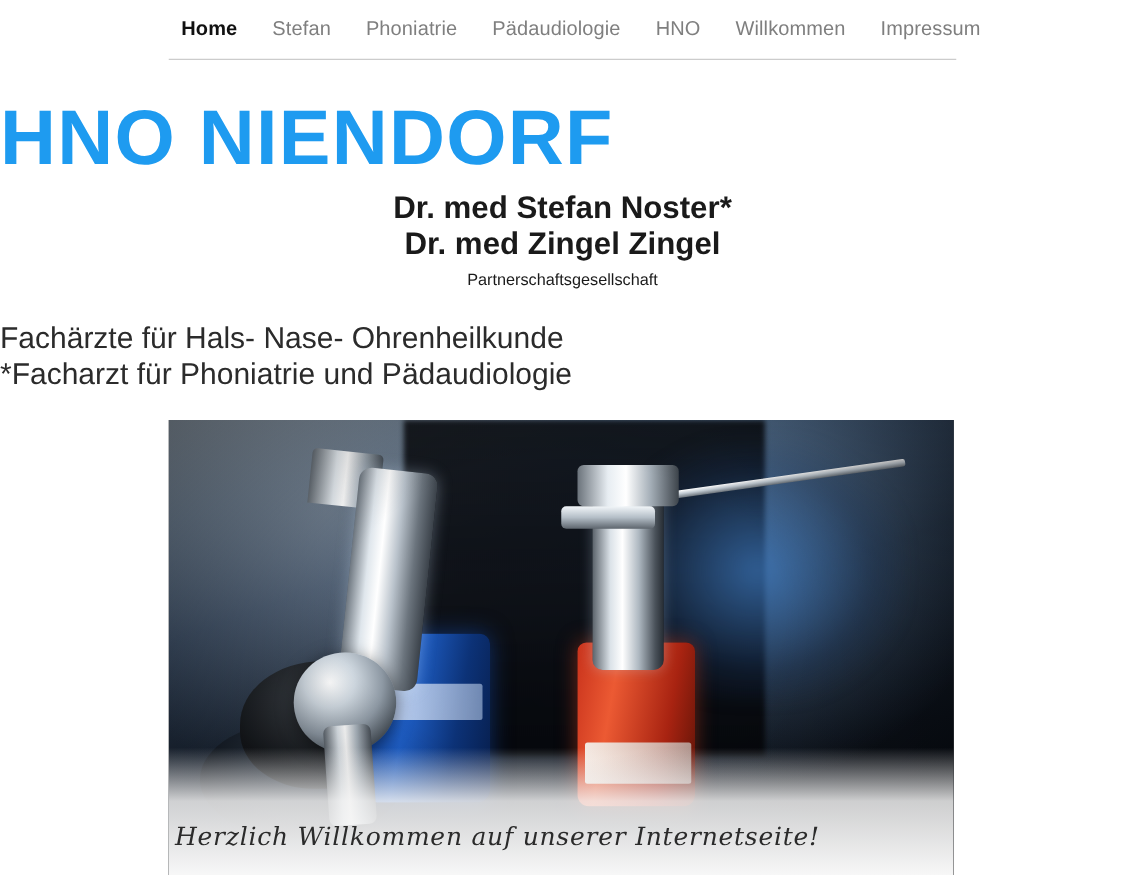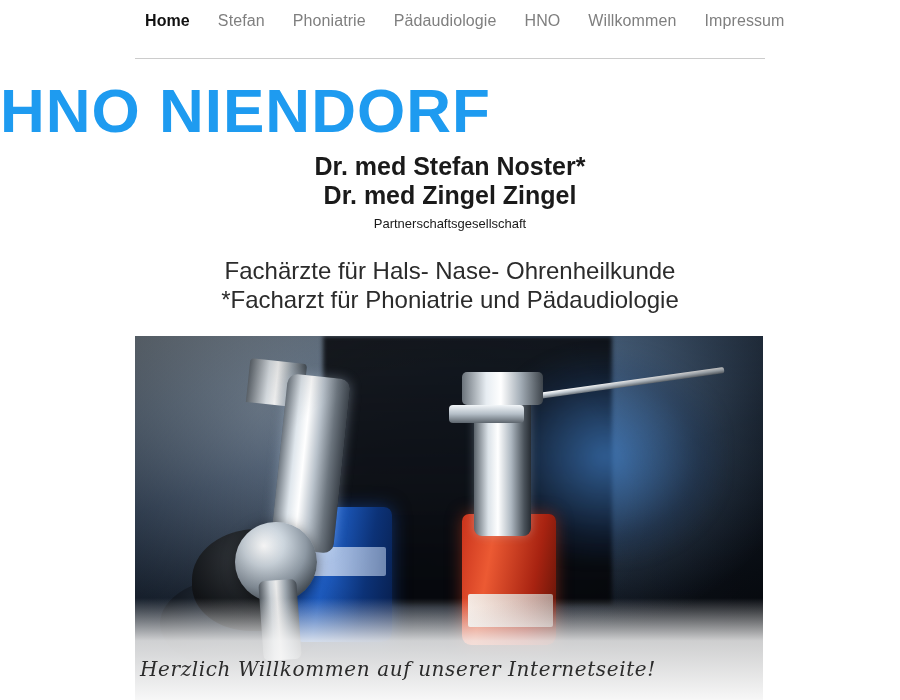--- a/index.html
+++ b/index.html
@@ -19,24 +19,24 @@
     height: 700px;
     background: #ffffff;
   }
 
   
   .nav {
     position: absolute;
     left: 135px;
     top: 0;
     width: 630px;
-    height: 59px;
+    height: 48px;
     border-bottom: 1px solid #cccccc;
     display: flex;
-    align-items: flex-start;
+    align-items: center;
     gap: 0px;
     box-sizing: border-box;
   }
   .nav-item {
     font-size: 16px;
     color: #7f7f7f;
     padding: 0 14px;
     line-height: 42px;
     white-space: nowrap;
     cursor: pointer;
@@ -83,21 +83,20 @@
     line-height: 16px;
     color: #1a1a1a;
     font-weight: normal;
   }
 
   .specialties {
     position: absolute;
     left: 0;
     top: 256px;
     width: 900px;
-    text-align: center;
   }
   .spec-line {
     font-size: 24px;
     line-height: 29px;
     color: #2b2b2b;
   }
 
   
   .photo {
     position: absolute;

